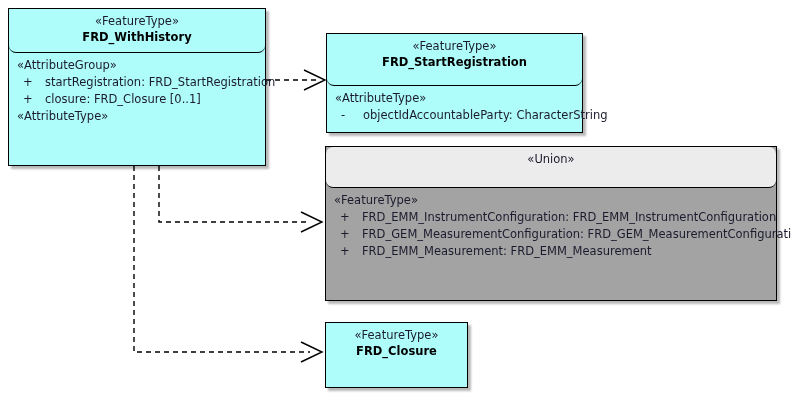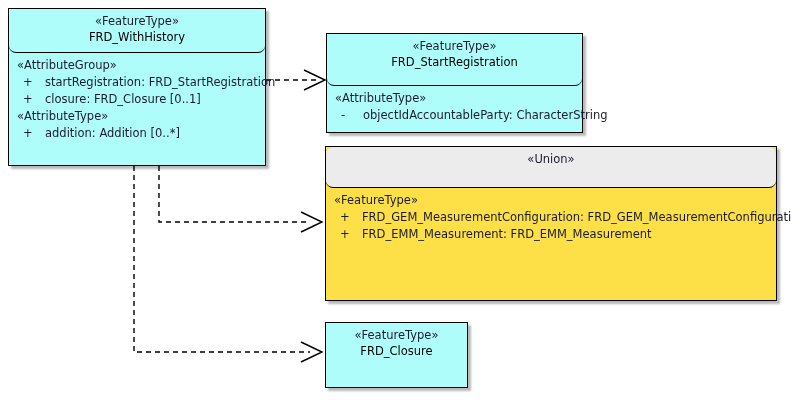--- a/index.html
+++ b/index.html
@@ -42,21 +42,21 @@
     border-bottom: 1.6px solid #000000;
   }
   .stereotype {
     font-size: 11.5px;
     color: #1b1b2e;
     line-height: 15px;
     white-space: nowrap;
   }
   .classname {
     font-size: 11.5px;
-    font-weight: normal;
+    font-weight: bold;
     color: #000000;
     line-height: 16px;
     white-space: nowrap;
     text-align: center;
   }
   .classname.underlined {
     text-decoration: underline;
   }
   .uml-body {
     box-sizing: border-box;
@@ -80,21 +80,21 @@
   .attr-vis {
     display: inline-block;
     width: 22px;
     color: #1b1b2e;
   }
   .attr-text {
     display: inline;
   }
   .cyan  { background: #aefdfb; }
   .greyhead { background: #ececec; }
-  .whitebody { background: #fde047; }
+  .whitebody { background: #a3a3a3; }
 </style>
 </head>
 <body>
 
 <div id="canvas">
 
   <svg class="wires" viewBox="0 0 792 400">
 
     <g>
       <path d="M 266 80 L 318 80" stroke="#000000" stroke-width="1.4" fill="none" stroke-dasharray="5,4"></path>
@@ -119,23 +119,20 @@
     </div>
     <div class="uml-body cyan" style="height:110px;">
       <div class="grp-label">«AttributeGroup»</div>
       <div class="attr-row">
         <span class="attr-vis">+</span><span class="attr-text">startRegistration: FRD_StartRegistration</span>
       </div>
       <div class="attr-row">
         <span class="attr-vis">+</span><span class="attr-text">closure: FRD_Closure [0..1]</span>
       </div>
       <div class="grp-label">«AttributeType»</div>
-      <div class="attr-row">
-        <span class="attr-vis">+</span><span class="attr-text">addition: Addition [0..*]</span>
-      </div>
     </div>
   </div>
 
   <div class="uml-box cyan" style="left:326px; top:33px; width:257px; height:100px;">
     <div class="uml-head bordered cyan" style="height:52px;">
       <div class="stereotype">«FeatureType»</div>
       <div class="classname">FRD_StartRegistration</div>
     </div>
     <div class="uml-body cyan" style="height:44px;">
       <div class="grp-label">«AttributeType»</div>
@@ -145,20 +142,23 @@
     </div>
   </div>
 
   <div class="uml-box whitebody" style="left:325px; top:146px; width:452px; height:155px;">
     <div class="uml-head bordered greyhead" style="height:41px;">
       <div class="stereotype">«Union»</div>
     </div>
     <div class="uml-body whitebody" style="height:112px;">
       <div class="grp-label">«FeatureType»</div>
       <div class="attr-row">
+        <span class="attr-vis">+</span><span class="attr-text">FRD_EMM_InstrumentConfiguration: FRD_EMM_InstrumentConfiguration</span>
+      </div>
+      <div class="attr-row">
         <span class="attr-vis">+</span><span class="attr-text">FRD_GEM_MeasurementConfiguration: FRD_GEM_MeasurementConfiguration</span>
       </div>
       <div class="attr-row">
         <span class="attr-vis">+</span><span class="attr-text">FRD_EMM_Measurement: FRD_EMM_Measurement</span>
       </div>
     </div>
   </div>
 
   <div class="uml-box cyan" style="left:325px; top:322px; width:143px; height:66px;">
     <div class="uml-head cyan" style="height:62px;">

